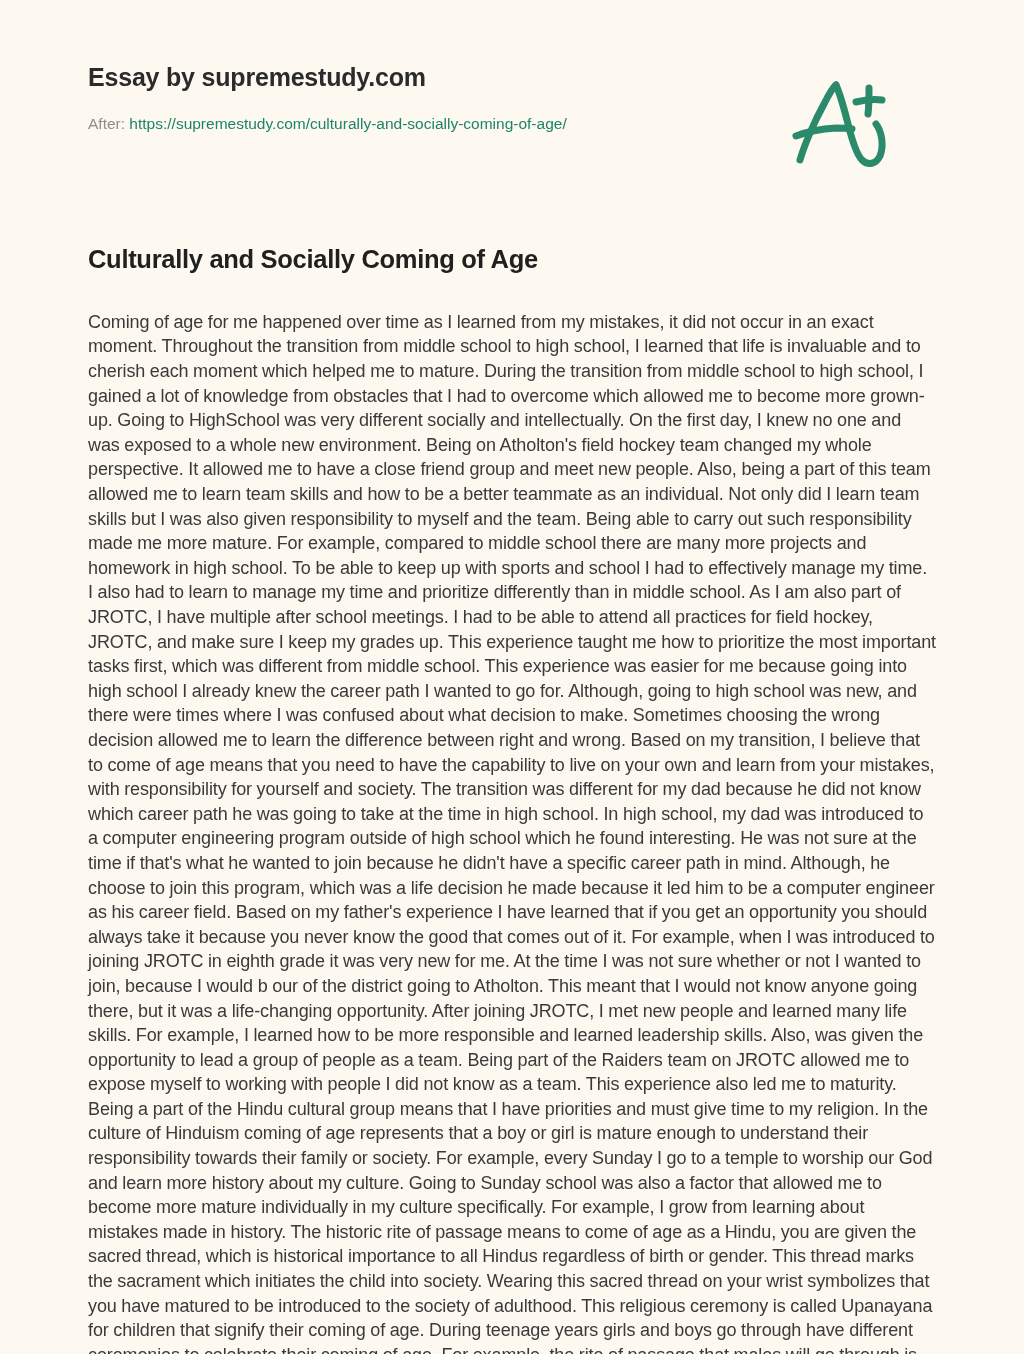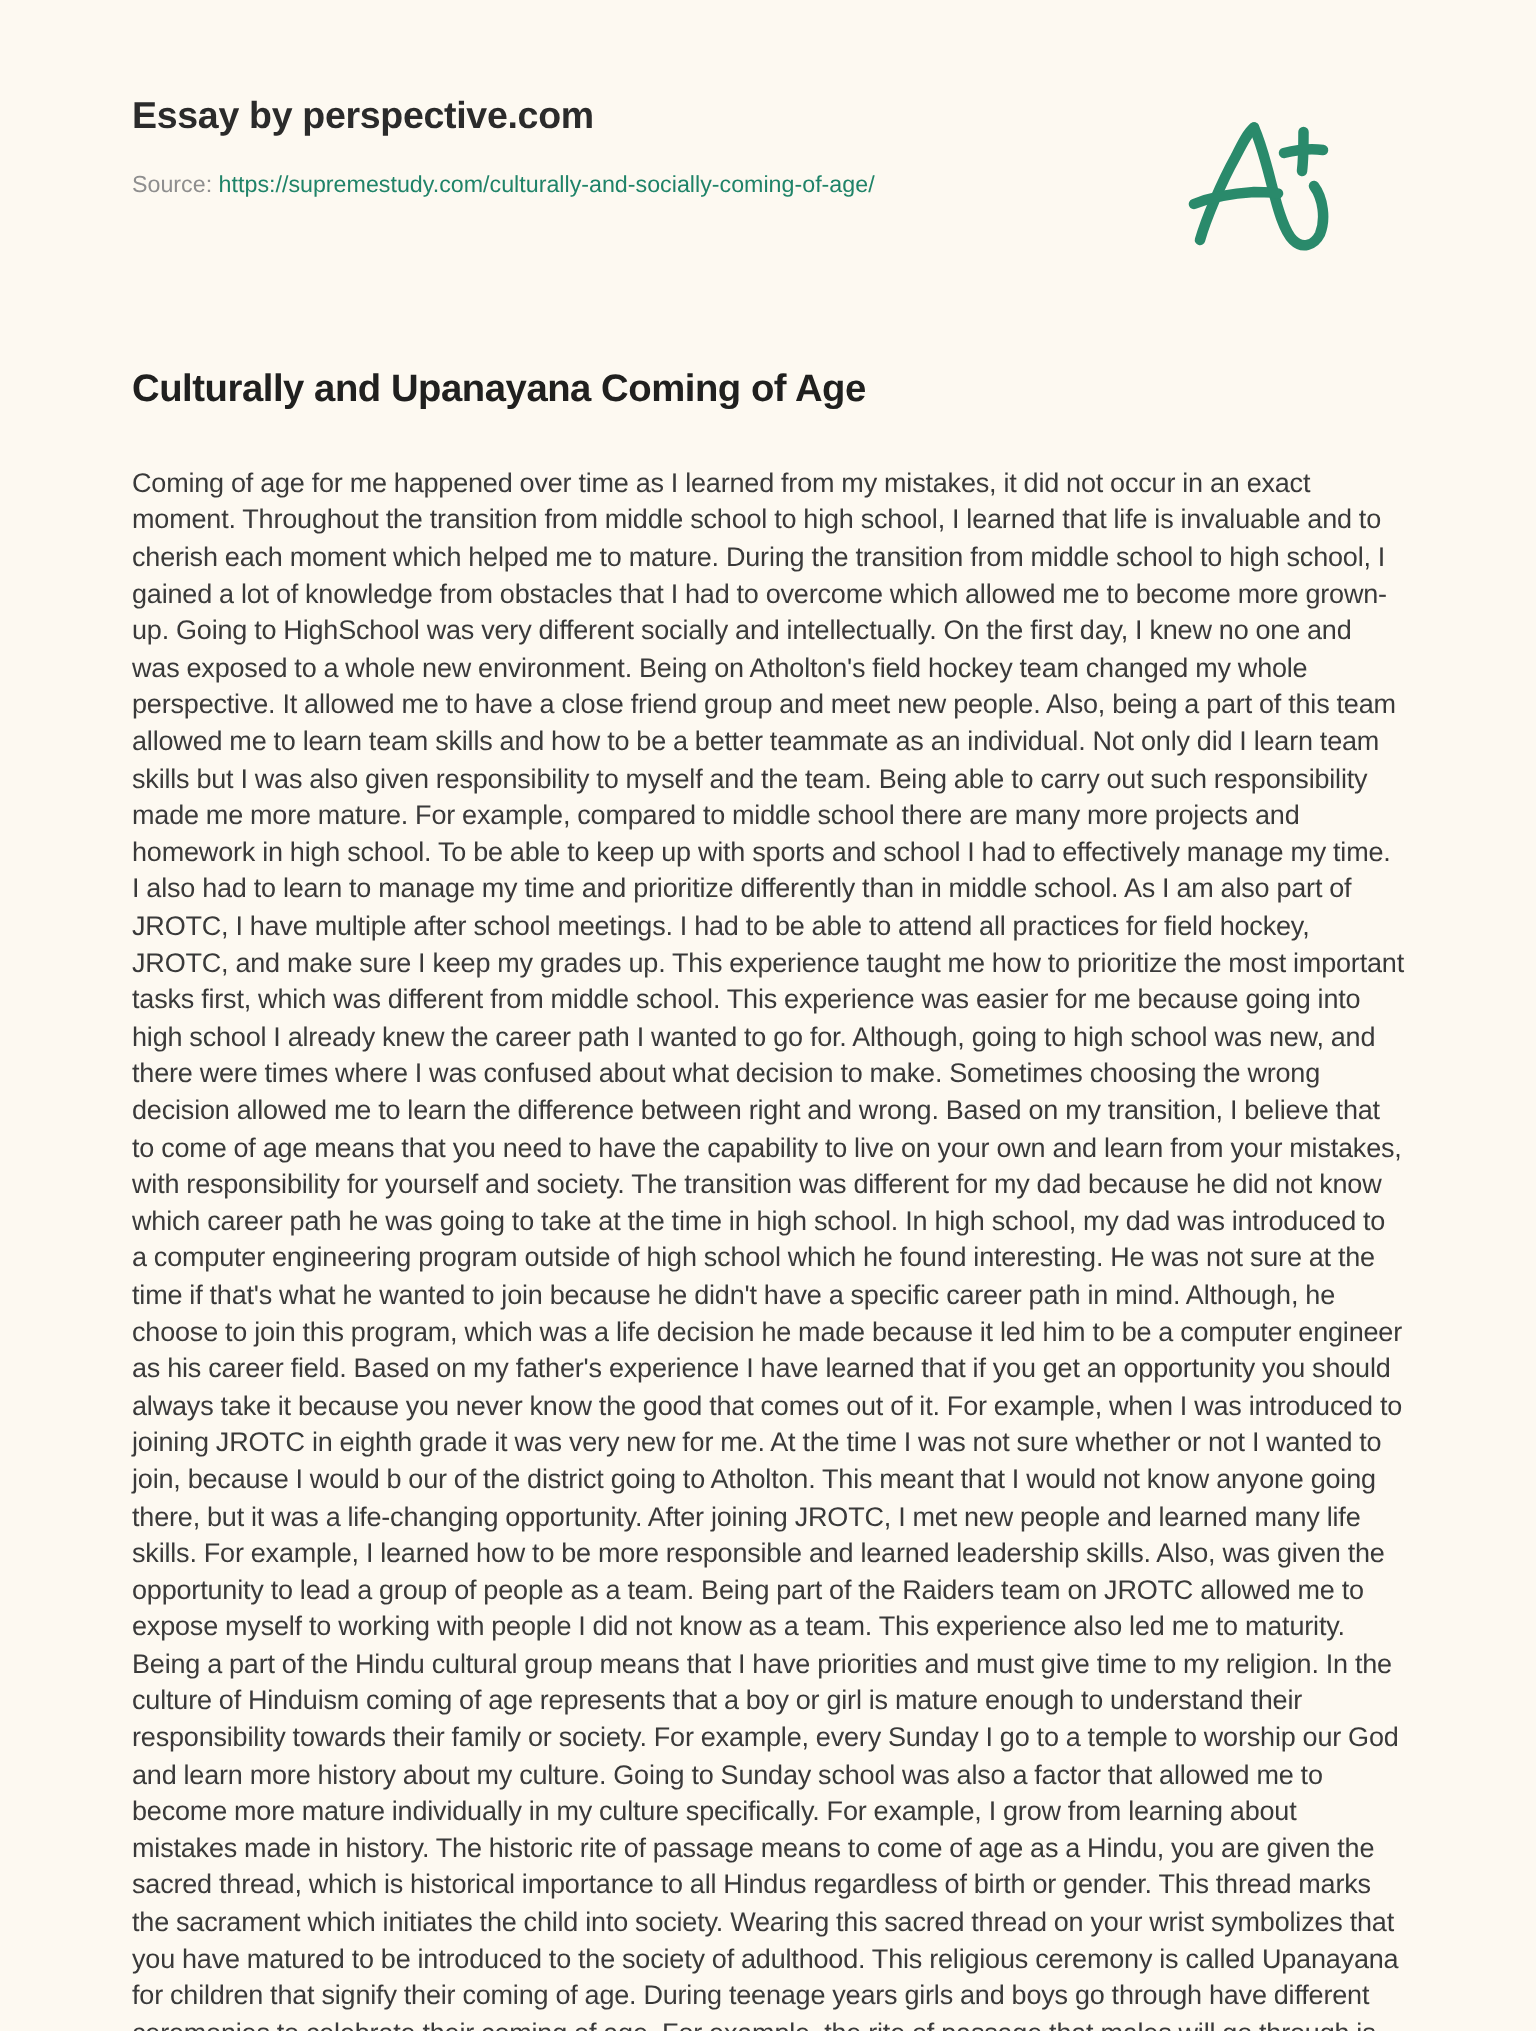--- a/index.html
+++ b/index.html
@@ -110,24 +110,24 @@
   }
 </style>
 </head>
 <body>
 
 <div class="page">
 
   <div class="header">
 
     <div class="header-left">
-      <div class="brand-line">Essay by perspective.com</div>
+      <div class="brand-line">Essay by supremestudy.com</div>
 
       <div class="source-line">
-        <span class="source-label">Source:</span>
+        <span class="source-label">After:</span>
         <a class="source-url" href="#">https://supremestudy.com/culturally-and-socially-coming-of-age/</a>
       </div>
     </div>
 
     <div class="logo-wrap">
       <svg viewBox="0 0 120 100" xmlns="http://www.w3.org/2000/svg" aria-hidden="true">
         <g fill="none" stroke="#2a8a6b" stroke-linecap="round" stroke-linejoin="round">
 
           <path d="M20 86 C24 72 34 48 44 30 C48 22 52 14 56 11" stroke-width="7"></path>
 
@@ -139,17 +139,17 @@
           <path d="M76 28 C84 26 94 25 102 26" stroke-width="7"></path>
 
           <path d="M89 14 C89 22 89 32 88 40" stroke-width="7"></path>
         </g>
       </svg>
     </div>
 
   </div>
 
   <div class="article">
-    <h1 class="article-title">Culturally and Upanayana Coming of Age</h1>
+    <h1 class="article-title">Culturally and Socially Coming of Age</h1>
     <p class="article-body">Coming of age for me happened over time as I learned from my mistakes, it did not occur in an exact moment. Throughout the transition from middle school to high school, I learned that life is invaluable and to cherish each moment which helped me to mature. During the transition from middle school to high school, I gained a lot of knowledge from obstacles that I had to overcome which allowed me to become more grown-up. Going to HighSchool was very different socially and intellectually. On the first day, I knew no one and was exposed to a whole new environment. Being on Atholton's field hockey team changed my whole perspective. It allowed me to have a close friend group and meet new people. Also, being a part of this team allowed me to learn team skills and how to be a better teammate as an individual. Not only did I learn team skills but I was also given responsibility to myself and the team. Being able to carry out such responsibility made me more mature. For example, compared to middle school there are many more projects and homework in high school. To be able to keep up with sports and school I had to effectively manage my time. I also had to learn to manage my time and prioritize differently than in middle school. As I am also part of JROTC, I have multiple after school meetings. I had to be able to attend all practices for field hockey, JROTC, and make sure I keep my grades up. This experience taught me how to prioritize the most important tasks first, which was different from middle school. This experience was easier for me because going into high school I already knew the career path I wanted to go for. Although, going to high school was new, and there were times where I was confused about what decision to make. Sometimes choosing the wrong decision allowed me to learn the difference between right and wrong. Based on my transition, I believe that to come of age means that you need to have the capability to live on your own and learn from your mistakes, with responsibility for yourself and society. The transition was different for my dad because he did not know which career path he was going to take at the time in high school. In high school, my dad was introduced to a computer engineering program outside of high school which he found interesting. He was not sure at the time if that's what he wanted to join because he didn't have a specific career path in mind. Although, he choose to join this program, which was a life decision he made because it led him to be a computer engineer as his career field. Based on my father's experience I have learned that if you get an opportunity you should always take it because you never know the good that comes out of it. For example, when I was introduced to joining JROTC in eighth grade it was very new for me. At the time I was not sure whether or not I wanted to join, because I would b our of the district going to Atholton. This meant that I would not know anyone going there, but it was a life-changing opportunity. After joining JROTC, I met new people and learned many life skills. For example, I learned how to be more responsible and learned leadership skills. Also, was given the opportunity to lead a group of people as a team. Being part of the Raiders team on JROTC allowed me to expose myself to working with people I did not know as a team. This experience also led me to maturity. Being a part of the Hindu cultural group means that I have priorities and must give time to my religion. In the culture of Hinduism coming of age represents that a boy or girl is mature enough to understand their responsibility towards their family or society. For example, every Sunday I go to a temple to worship our God and learn more history about my culture. Going to Sunday school was also a factor that allowed me to become more mature individually in my culture specifically. For example, I grow from learning about mistakes made in history. The historic rite of passage means to come of age as a Hindu, you are given the sacred thread, which is historical importance to all Hindus regardless of birth or gender. This thread marks the sacrament which initiates the child into society. Wearing this sacred thread on your wrist symbolizes that you have matured to be introduced to the society of adulthood. This religious ceremony is called Upanayana for children that signify their coming of age. During teenage years girls and boys go through have different ceremonies to celebrate their coming of age. For example, the rite of passage that males will go through is called Bhrataman, which marks adulthood. Girls celebrate their coming of age by having a ceremony called Ritushuddhi, which announces their maturity to the community. Culturally and socially coming of age to me means that you are mature enough to understand your responsibility towards your family and society.</p>
   </div>
 
 </div>
 
 </body></html>

